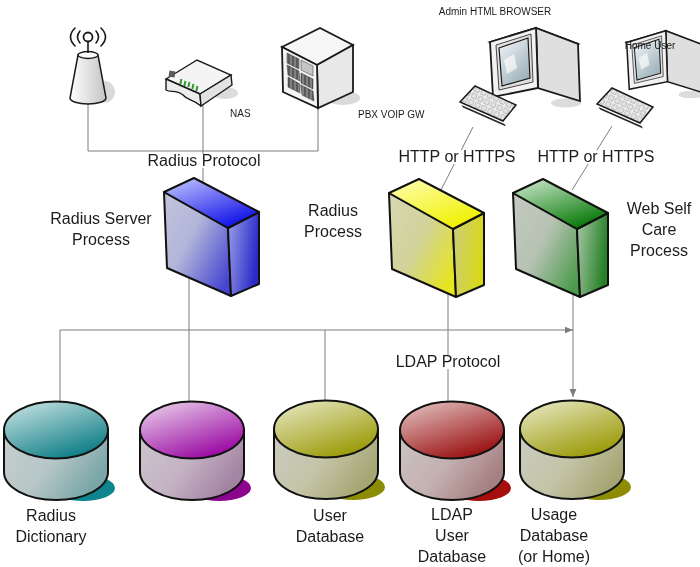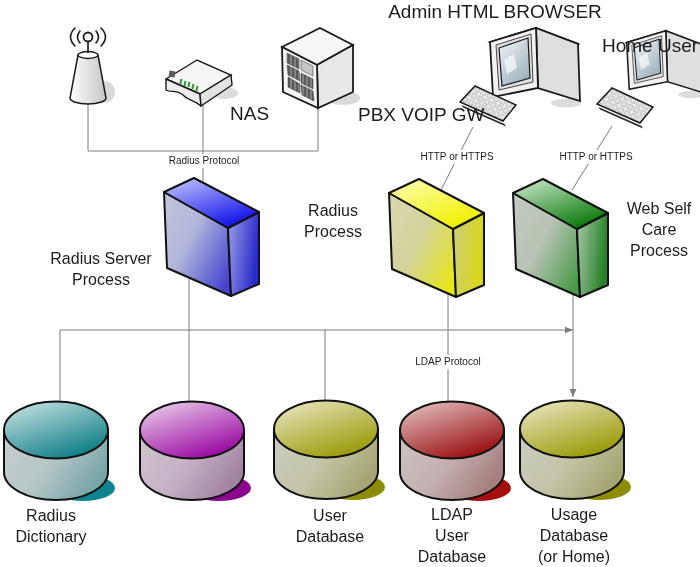--- a/index.html
+++ b/index.html
@@ -1,22 +1,22 @@
 <!DOCTYPE html>
 <html><head>
 <meta charset="utf-8">
 <style>
   html,body{margin:0;padding:0;background:#fff;}
   .stage{position:relative;width:700px;height:567px;background:#fff;overflow:hidden;
          font-family:"Liberation Sans",sans-serif;}
   .stage svg{position:absolute;left:0;top:0;}
   .lbl{position:absolute;color:#1c1c1c;text-align:center;transform:translateX(-50%);
        line-height:17px;white-space:nowrap;}
-  .sm{font-size:19px;}
-  .xs{font-size:10px;background:#fff;padding:0 3px;line-height:14px;}
+  .sm{font-size:10px;}
+  .xs{font-size:16px;background:#fff;padding:0 3px;line-height:14px;}
   .md{font-size:16px;line-height:21px;}
   .la{transform:none;text-align:left;margin-top:44px;}
 </style>
 </head>
 <body>
 
 <div class="stage">
 
 <svg width="700" height="567" viewBox="0 0 700 567">
   <defs>
@@ -256,21 +256,21 @@
 <div class="lbl sm la" style="left:230px;top:61px;">NAS</div>
 <div class="lbl sm la" style="left:358px;top:62px;">PBX VOIP GW</div>
 <div class="lbl sm" style="left:495px;top:3px;">Admin HTML BROWSER</div>
 <div class="lbl sm" style="left:650px;top:3px;margin-top:34px;">Home User</div>
 
 <div class="lbl xs" style="left:204px;top:154px;">Radius Protocol</div>
 <div class="lbl xs" style="left:457px;top:150px;">HTTP or HTTPS</div>
 <div class="lbl xs" style="left:596px;top:150px;">HTTP or HTTPS</div>
 <div class="lbl xs" style="left:448px;top:355px;">LDAP Protocol</div>
 
-<div class="lbl md" style="left:101px;top:208px;margin-top:40px;">
+<div class="lbl md" style="left:101px;top:208px;">
   <div>Radius Server</div>
   <div>Process</div>
 </div>
 <div class="lbl md" style="left:333px;top:200px;">
   <div>Radius</div>
   <div>Process</div>
 </div>
 <div class="lbl md" style="left:659px;top:198px;">
   <div>Web Self</div>
   <div>Care</div>
@@ -283,19 +283,19 @@
 </div>
 <div class="lbl md" style="left:330px;top:505px;">
   <div>User</div>
   <div>Database</div>
 </div>
 <div class="lbl md" style="left:452px;top:504px;">
   <div>LDAP</div>
   <div>User</div>
   <div>Database</div>
 </div>
-<div class="lbl md" style="left:574px;top:504px;">
+<div class="lbl md" style="left:554px;top:504px;">
   <div>Usage</div>
   <div>Database</div>
   <div>(or Home)</div>
 </div>
 
 </div>
 
 </body></html>

